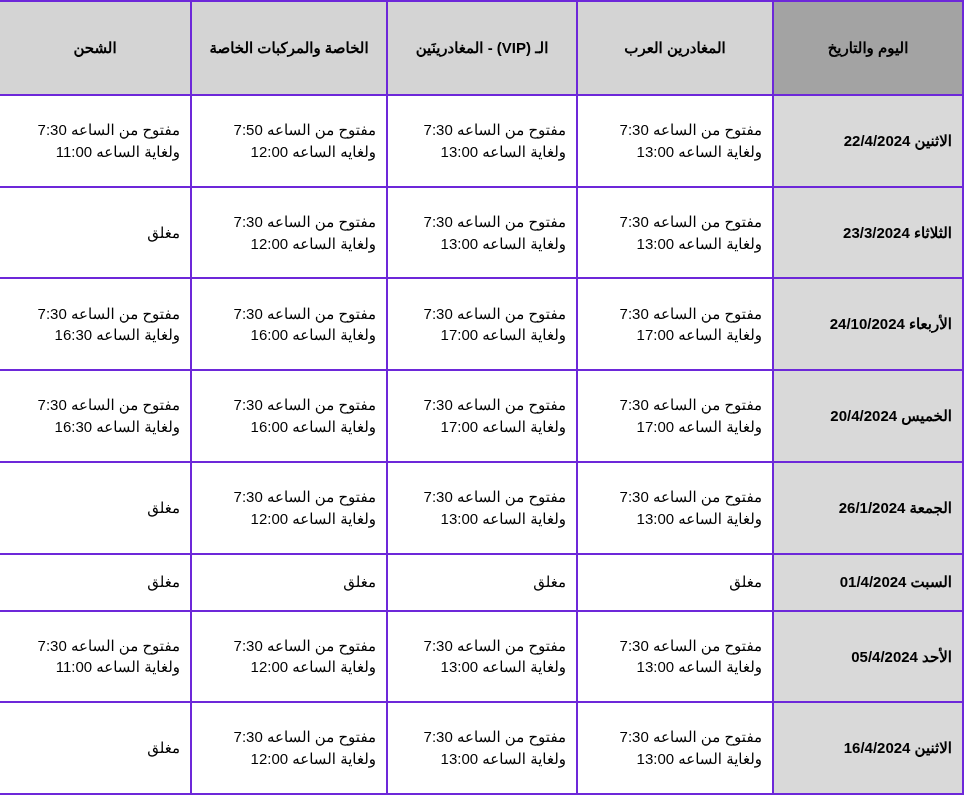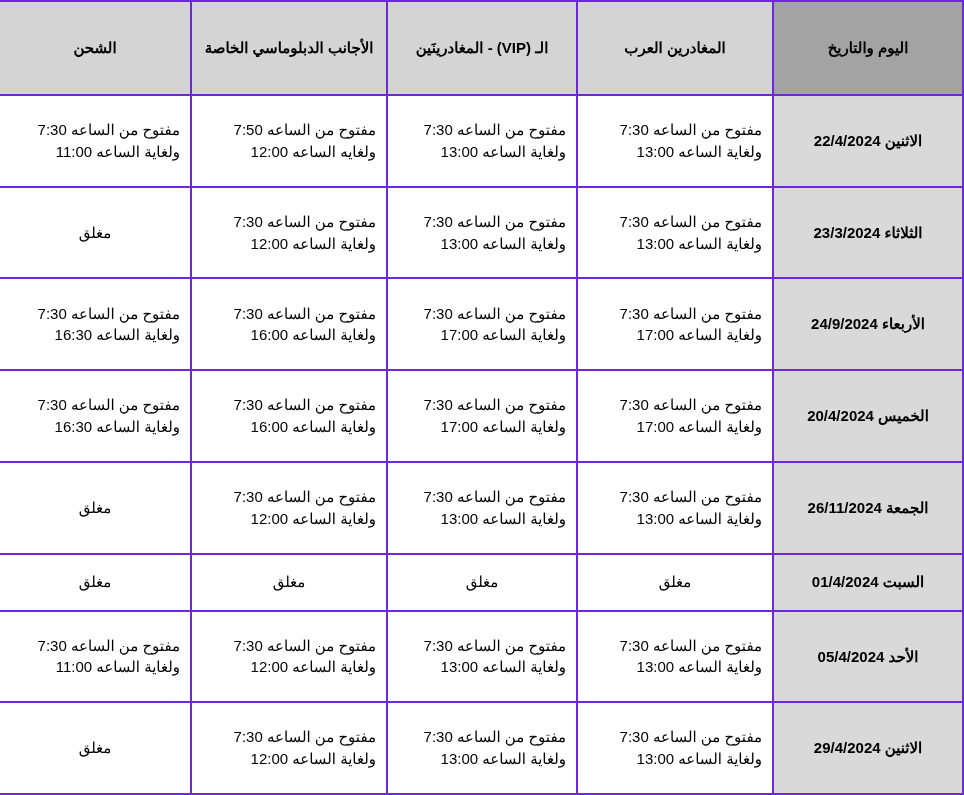--- a/index.html
+++ b/index.html
@@ -38,30 +38,29 @@
     padding: 4px 8px;
     border: 1px solid #8f8f8f;
   }
   thead th.day-col {
     background: #a3a3a3;
   }
   
   td.day-cell {
     background: #d9d9d9;
     font-weight: bold;
-    text-align: center;
     font-size: 15.5px;
     border-left: 2px solid #6f6f6f;
   }
   td.val-cell {
     background: #ffffff;
     text-align: right;
   }
   td.closed {
-    text-align: center;
+    text-align: right;
   }
   
   col.c-day     { width: 190px; }
   col.c-arab    { width: 196px; }
   col.c-vip     { width: 190px; }
   col.c-priv    { width: 196px; }
   col.c-ship    { width: 192px; }
 
   .cell-text {
     display: block;
@@ -88,21 +87,21 @@
       <th class="day-col">
         <span class="hdr-text">اليوم والتاريخ</span>
       </th>
       <th>
         <span class="hdr-text">المغادرين العرب</span>
       </th>
       <th>
         <span class="hdr-text">الـ (VIP) - المغادرينَين</span>
       </th>
       <th>
-        <span class="hdr-text">الأجانب الدبلوماسي الخاصة</span>
+        <span class="hdr-text">الخاصة والمركبات الخاصة</span>
       </th>
       <th>
         <span class="hdr-text">الشحن</span>
       </th>
     </tr>
   </thead>
   <tbody>
     <tr>
       <td class="day-cell">
           <span class="cell-text">الاثنين 22/4/2024</span>
@@ -132,21 +131,21 @@
         </td>
       <td class="val-cell">
           <span class="cell-text">مفتوح من الساعه 7:30 ولغاية الساعه 12:00</span>
         </td>
       <td class="val-cell closed">
           <span class="cell-text">مغلق</span>
         </td>
     </tr>
     <tr>
       <td class="day-cell">
-          <span class="cell-text">الأربعاء 24/9/2024</span>
+          <span class="cell-text">الأربعاء 24/10/2024</span>
         </td>
       <td class="val-cell">
           <span class="cell-text">مفتوح من الساعه 7:30 ولغاية الساعه 17:00</span>
         </td>
       <td class="val-cell">
           <span class="cell-text">مفتوح من الساعه 7:30 ولغاية الساعه 17:00</span>
         </td>
       <td class="val-cell">
           <span class="cell-text">مفتوح من الساعه 7:30 ولغاية الساعه 16:00</span>
         </td>
@@ -166,21 +165,21 @@
         </td>
       <td class="val-cell">
           <span class="cell-text">مفتوح من الساعه 7:30 ولغاية الساعه 16:00</span>
         </td>
       <td class="val-cell">
           <span class="cell-text">مفتوح من الساعه 7:30 ولغاية الساعه 16:30</span>
         </td>
     </tr>
     <tr>
       <td class="day-cell">
-          <span class="cell-text">الجمعة 26/11/2024</span>
+          <span class="cell-text">الجمعة 26/1/2024</span>
         </td>
       <td class="val-cell">
           <span class="cell-text">مفتوح من الساعه 7:30 ولغاية الساعه 13:00</span>
         </td>
       <td class="val-cell">
           <span class="cell-text">مفتوح من الساعه 7:30 ولغاية الساعه 13:00</span>
         </td>
       <td class="val-cell">
           <span class="cell-text">مفتوح من الساعه 7:30 ولغاية الساعه 12:00</span>
         </td>
@@ -217,21 +216,21 @@
         </td>
       <td class="val-cell">
           <span class="cell-text">مفتوح من الساعه 7:30 ولغاية الساعه 12:00</span>
         </td>
       <td class="val-cell">
           <span class="cell-text">مفتوح من الساعه 7:30 ولغاية الساعه 11:00</span>
         </td>
     </tr>
     <tr>
       <td class="day-cell">
-          <span class="cell-text">الاثنين 29/4/2024</span>
+          <span class="cell-text">الاثنين 16/4/2024</span>
         </td>
       <td class="val-cell">
           <span class="cell-text">مفتوح من الساعه 7:30 ولغاية الساعه 13:00</span>
         </td>
       <td class="val-cell">
           <span class="cell-text">مفتوح من الساعه 7:30 ولغاية الساعه 13:00</span>
         </td>
       <td class="val-cell">
           <span class="cell-text">مفتوح من الساعه 7:30 ولغاية الساعه 12:00</span>
         </td>

